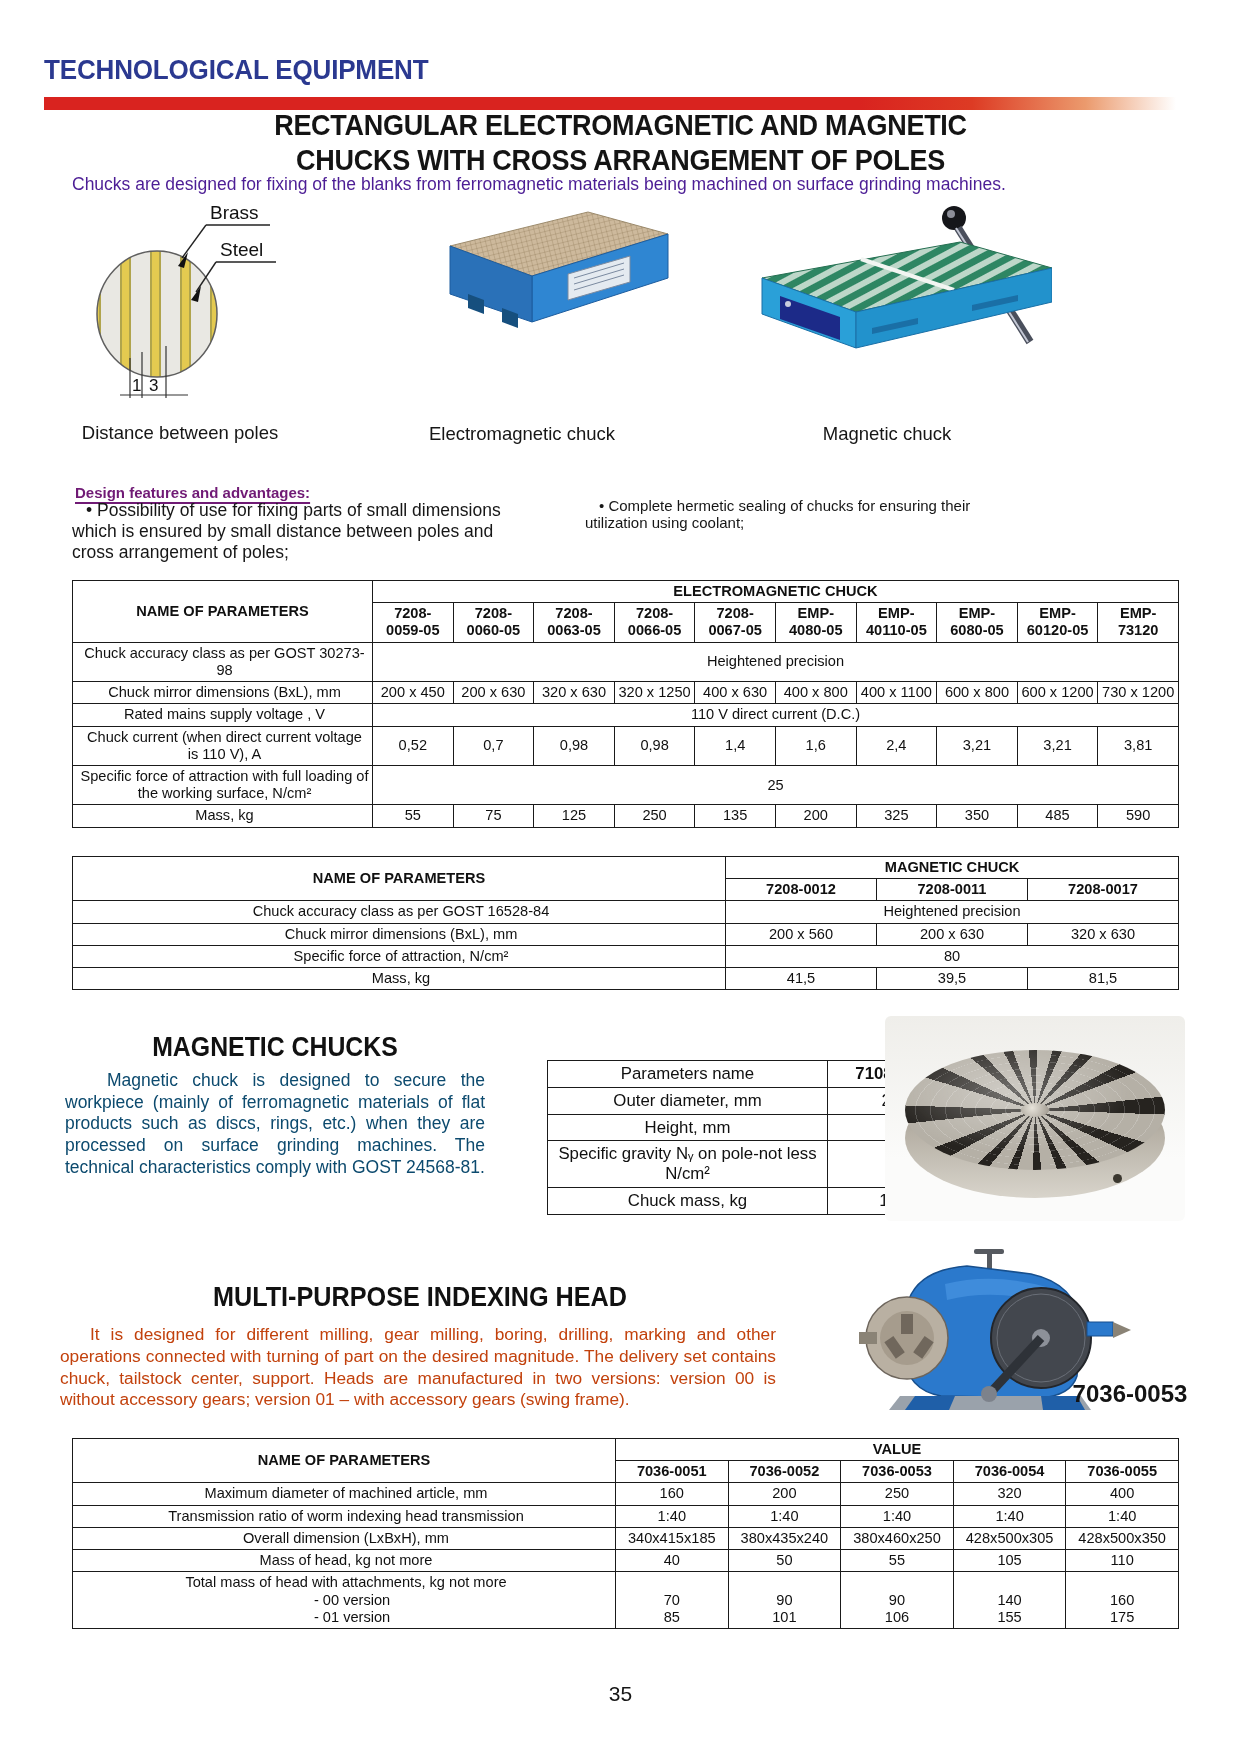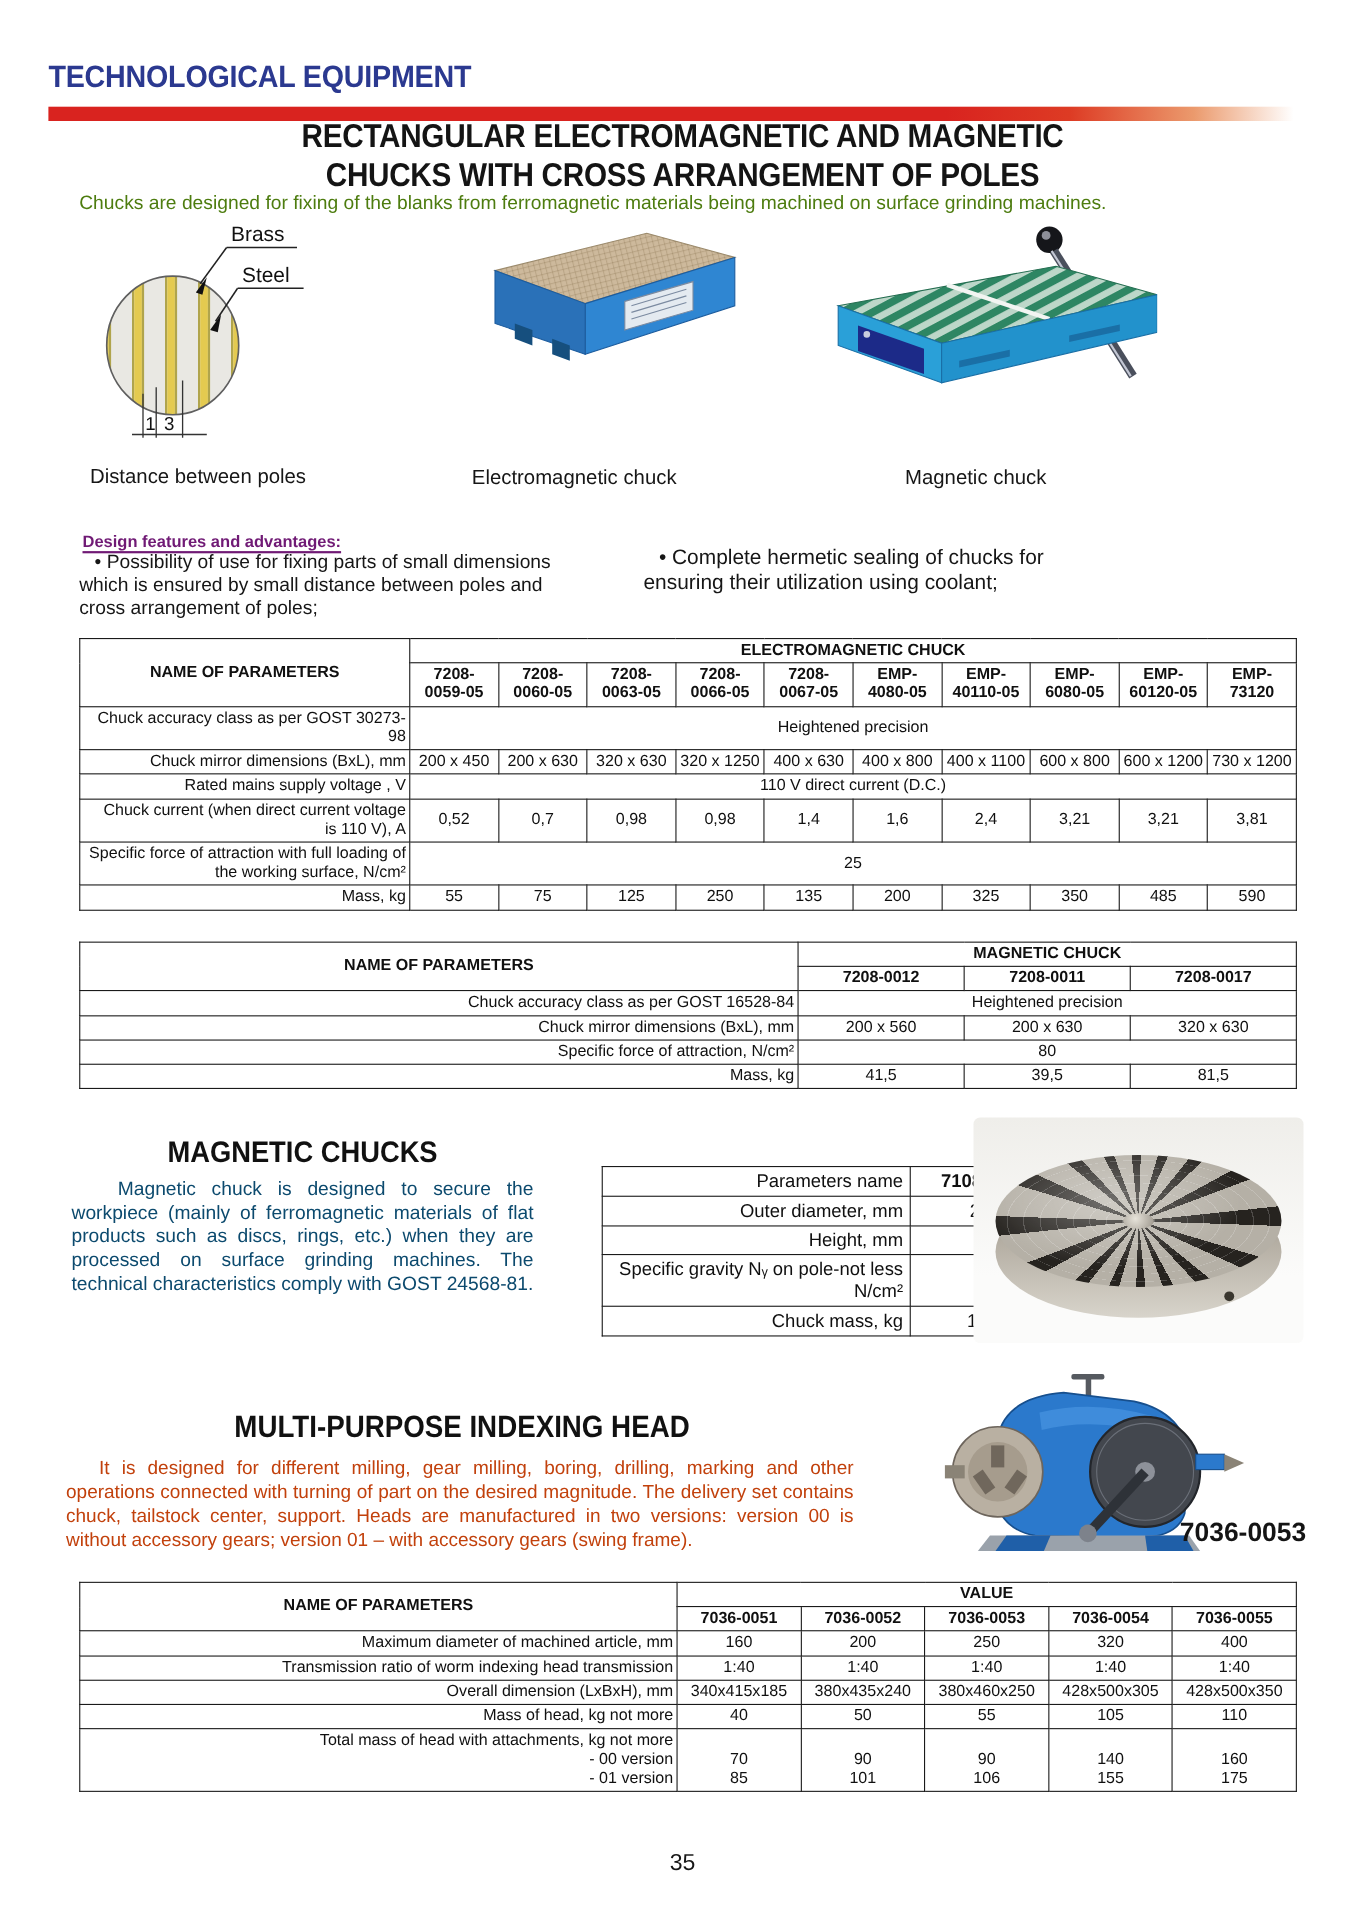--- a/index.html
+++ b/index.html
@@ -18,48 +18,48 @@
   }
   .redbar {
     left:44px; top:97px; width:1132px; height:13px;
     background:linear-gradient(90deg,#d9231f 0%,#d9231f 72%,#dd3b24 82%,#eb9a6d 92%,rgba(250,243,238,0) 100%);
   }
   .page-title {
     left:0; top:108px; width:100%; text-align:center;
     font-size:30px; font-weight:bold; line-height:1.15; letter-spacing:-.3px;
     transform:scaleX(.9); color:#141414;
   }
-  .intro { left:72px; top:174px; width:1100px; font-size:17.5px; color:#4d7c0f; }
+  .intro { left:72px; top:174px; width:1100px; font-size:17.5px; color:#4c1d95; }
 
   
   .fig { text-align:center; }
   .fig-caption { position:absolute; left:0; width:100%; text-align:center; font-size:18.5px; color:#161616; }
   .fig-poles { left:60px; top:200px; width:240px; height:250px; }
   .fig-poles text { font-family:"Liberation Sans",sans-serif; font-size:19px; fill:#111; }
   .fig-poles text.dim { font-size:17px; }
   .fig-em { left:372px; top:202px; width:300px; height:246px; }
   .fig-mag { left:722px; top:200px; width:330px; height:248px; }
 
   
   .feat-heading {
     left:75px; top:484px; font-size:15px; font-weight:bold; color:#701a75;
     text-decoration:underline; text-underline-offset:4px; text-decoration-thickness:2px;
   }
   .bullets-left  { left:72px;  top:500px; width:448px; font-size:17.5px; }
-  .bullets-right { left:585px; top:497px; width:438px; font-size:19px; }
+  .bullets-right { left:585px; top:497px; width:438px; font-size:15px; }
   .bullet { text-indent:14px; margin-bottom:4px; color:#161616; }
 
   
   table { border-collapse:collapse; table-layout:fixed; background:#fff; }
   th,td {
     border:1.6px solid #1a1a1a; padding:2px 3px; font-size:14.6px; line-height:1.18;
     text-align:center; vertical-align:middle; white-space:pre-line; color:#101010;
   }
   th { font-weight:bold; }
-  .L { text-align:right; padding-left:7px; }
+  .L { text-align:center; padding-left:7px; }
   .T { vertical-align:top; }
   .t-em  { left:72px; top:580px;  width:1106px; }
   .t-mag { left:72px; top:856px;  width:1106px; }
   .t-par { left:547px; top:1060px; width:416px;padding-left:45px; }
   .t-par th, .t-par td { font-size:16.8px; padding:3px 6px; }
   .t-idx { left:72px; top:1438px; width:1106px; }
 
   
   .mc-title { left:65px; top:1032px; width:420px; text-align:center; font-size:27px; font-weight:bold; transform:scaleX(.92); }
   .mc-body  { left:65px; top:1070px; width:420px; font-size:17.5px; text-align:justify; text-indent:42px; color:#0c4a6e; line-height:1.24; }

